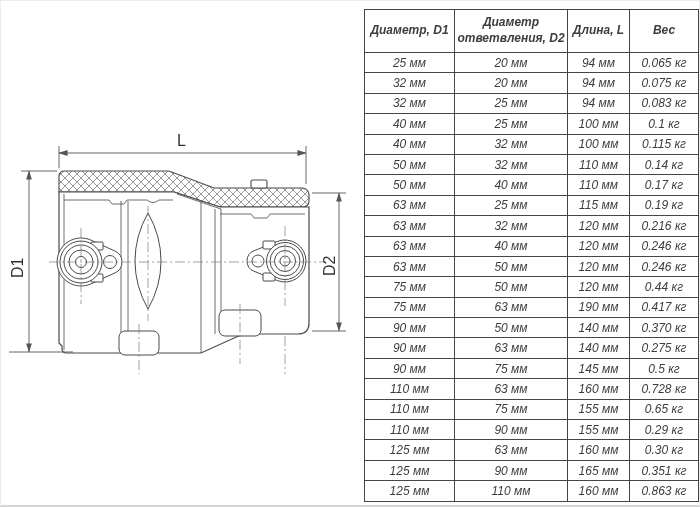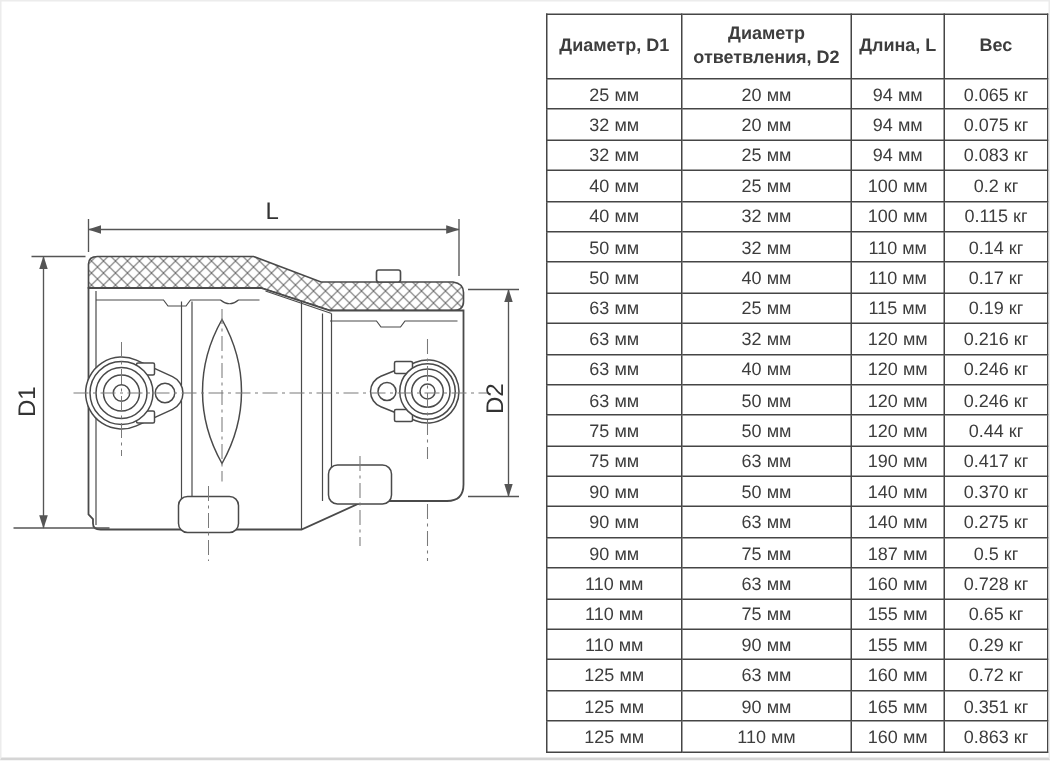--- a/index.html
+++ b/index.html
@@ -7,21 +7,21 @@
     position:relative; width:700px; height:507px; background:#ffffff;
     font-family:"Liberation Sans", sans-serif; box-sizing:border-box;
     border:1px solid #ececec; border-bottom:2px solid #d5d5d5; overflow:hidden;
   }
   .drawing { position:absolute; left:0; top:105px; width:360px; height:300px; }
   .drawing svg { display:block; }
   .drawing text { fill:#333; font-family:"Liberation Sans", sans-serif; font-size:16px; }
 
   table.spec {
     position:absolute; left:363px; top:8px; width:334px;
-    border-collapse:collapse; table-layout:fixed;
+    border-collapse:collapse; table-layout:fixed;font-style:italic;
   }
   table.spec th, table.spec td {
     border:1px solid #454545; text-align:center; vertical-align:middle;
     padding:0 2px; color:#3d3d3d; overflow:hidden; white-space:nowrap;
   }
   table.spec th { font-size:12px; font-weight:bold; line-height:1.3; height:42px; white-space:normal; }
   table.spec td { font-size:12px; height:19.4px; }
 </style>
 </head>
 <body>
@@ -146,21 +146,21 @@
         <tr>
           <td>32 мм</td>
           <td>25 мм</td>
           <td>94 мм</td>
           <td>0.083 кг</td>
         </tr>
         <tr>
           <td>40 мм</td>
           <td>25 мм</td>
           <td>100 мм</td>
-          <td>0.2 кг</td>
+          <td>0.1 кг</td>
         </tr>
         <tr>
           <td>40 мм</td>
           <td>32 мм</td>
           <td>100 мм</td>
           <td>0.115 кг</td>
         </tr>
         <tr>
           <td>50 мм</td>
           <td>32 мм</td>
@@ -217,21 +217,21 @@
         </tr>
         <tr>
           <td>90 мм</td>
           <td>63 мм</td>
           <td>140 мм</td>
           <td>0.275 кг</td>
         </tr>
         <tr>
           <td>90 мм</td>
           <td>75 мм</td>
-          <td>187 мм</td>
+          <td>145 мм</td>
           <td>0.5 кг</td>
         </tr>
         <tr>
           <td>110 мм</td>
           <td>63 мм</td>
           <td>160 мм</td>
           <td>0.728 кг</td>
         </tr>
         <tr>
           <td>110 мм</td>
@@ -242,21 +242,21 @@
         <tr>
           <td>110 мм</td>
           <td>90 мм</td>
           <td>155 мм</td>
           <td>0.29 кг</td>
         </tr>
         <tr>
           <td>125 мм</td>
           <td>63 мм</td>
           <td>160 мм</td>
-          <td>0.72 кг</td>
+          <td>0.30 кг</td>
         </tr>
         <tr>
           <td>125 мм</td>
           <td>90 мм</td>
           <td>165 мм</td>
           <td>0.351 кг</td>
         </tr>
         <tr>
           <td>125 мм</td>
           <td>110 мм</td>

